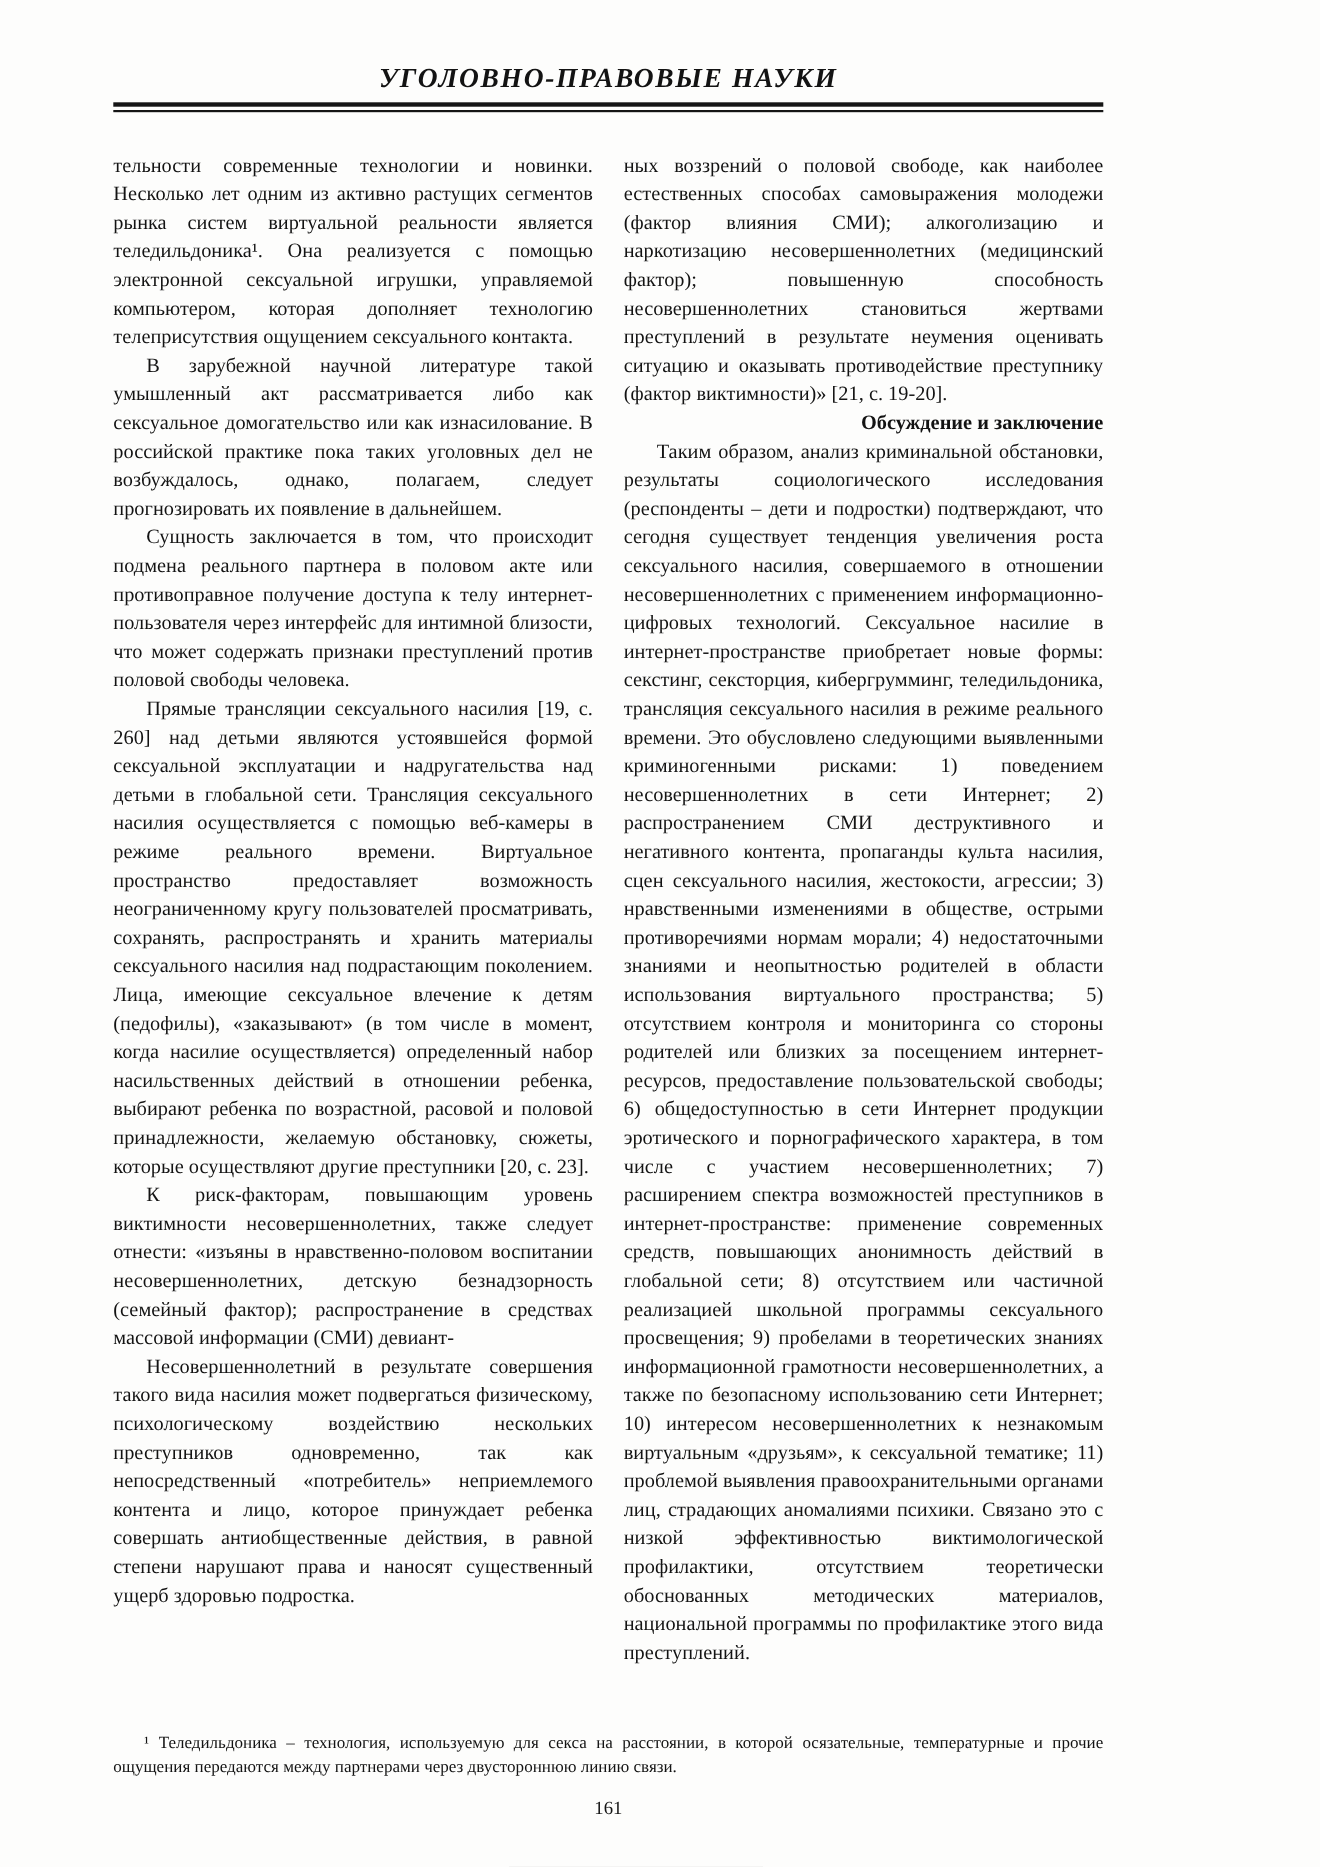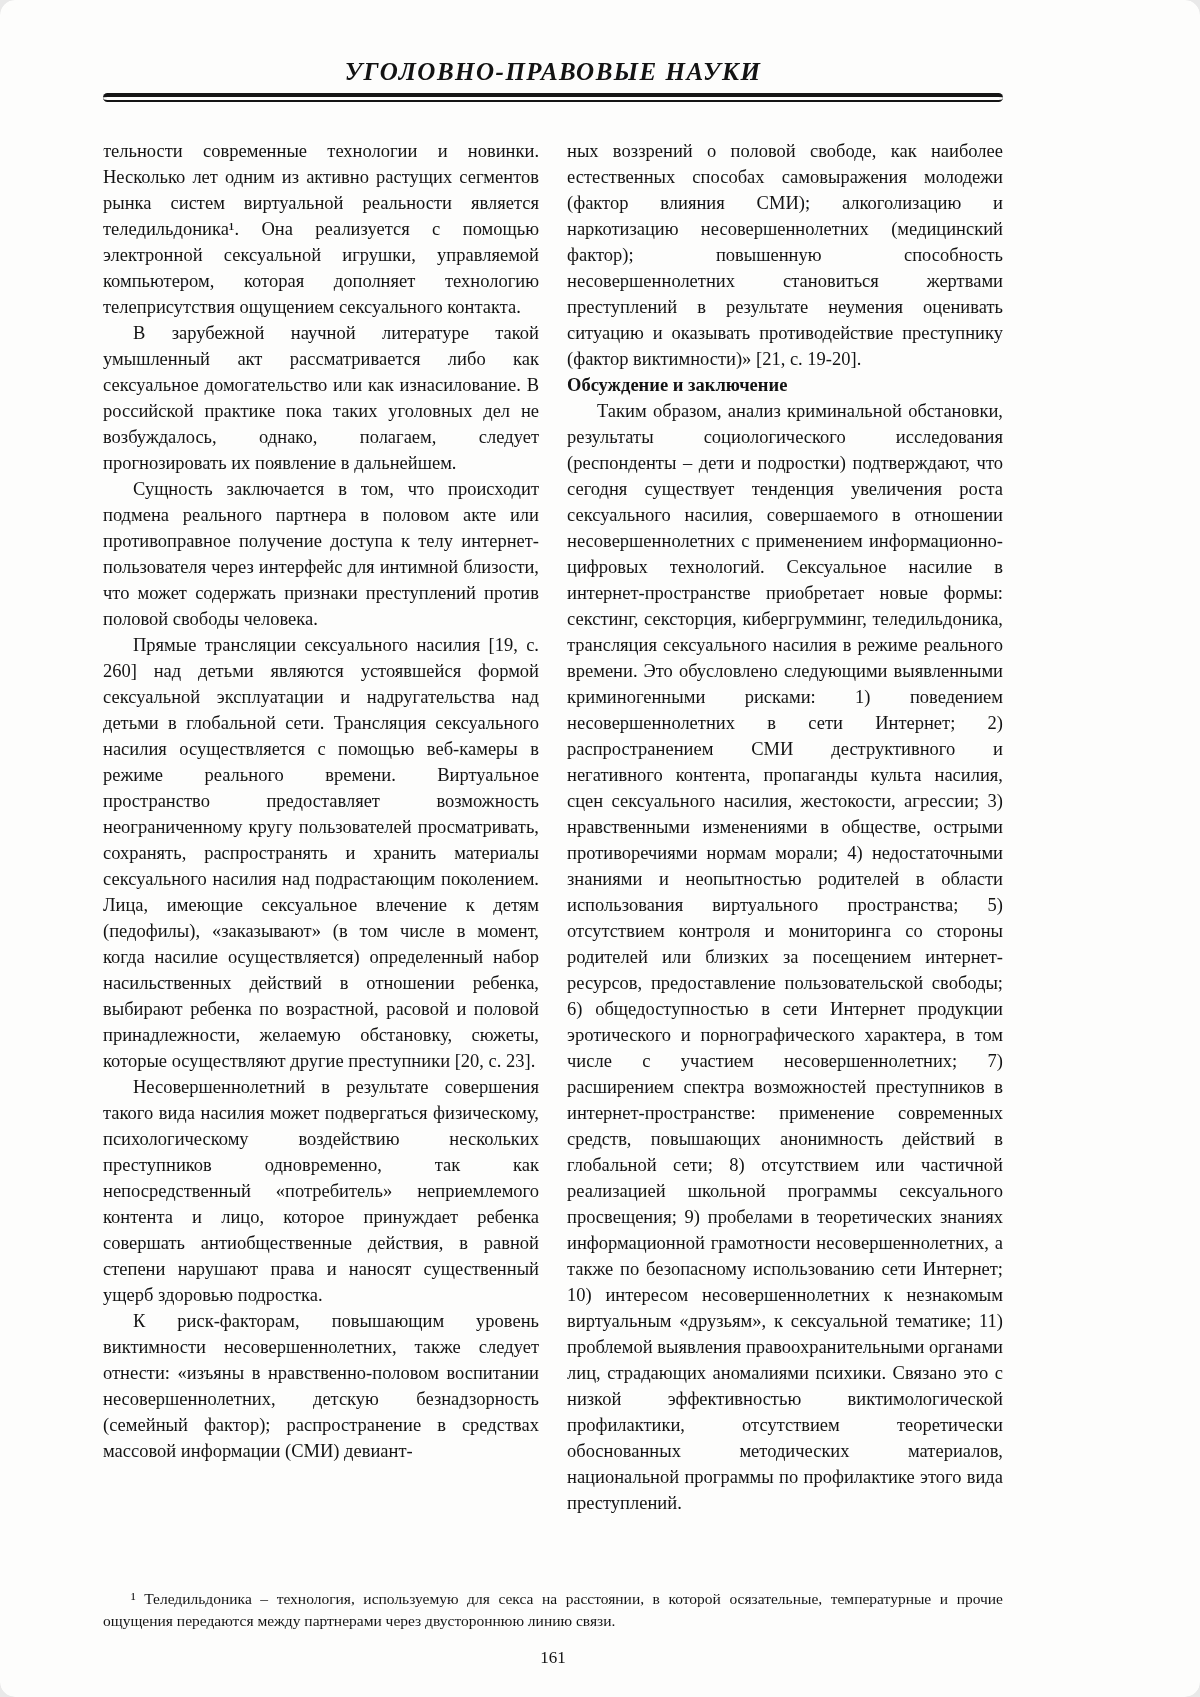--- a/index.html
+++ b/index.html
@@ -1,15 +1,15 @@
 <!DOCTYPE html>
 <html lang="ru"><head>
 <meta charset="utf-8">
 <style>
-  * { margin: 0; padding: 0; box-sizing: border-box; border-radius: 15px; }
+  * { margin: 0; padding: 0; box-sizing: border-box; }
   html, body { background: #e9e9e9; }
   body { display: flex; justify-content: center; }
   .page {
     width: 1200px;
     height: 1697px;
     background: #fdfdfc;
     color: #131313;
     font-family: "Liberation Serif", "DejaVu Serif", serif;
     position: relative;
     overflow: hidden;
@@ -45,24 +45,23 @@
     line-height: 26px;
     text-align: justify;
     hyphens: auto;
   }
   .col p { text-indent: 30px; }
   .col p.no-indent { text-indent: 0; }
   .section-heading {
     font-size: 18.5px;
     line-height: 26px;
     font-weight: bold;
-    text-align: left;
+    text-align: right;
   }
   .footnote {
-    margin-top: 14px;
     font-size: 15.5px;
     line-height: 22px;
     text-align: justify;
     text-indent: 28px;
   }
   .page-number {
     margin-top: 16px;
     text-align: center;
     font-size: 17px;
   }
@@ -77,22 +76,22 @@
 
     <div class="double-rule"></div>
 
     <div class="columns">
 
       <section class="col">
         <p class="no-indent">тельности современные технологии и новинки. Несколько лет одним из активно растущих сегментов рынка систем виртуальной реальности является теледильдоника¹. Она реализуется с помощью электронной сексуальной игрушки, управляемой компьютером, которая дополняет технологию телеприсутствия ощущением сексуального контакта.</p>
         <p>В зарубежной научной литературе такой умышленный акт рассматривается либо как сексуальное домогательство или как изнасилование. В российской практике пока таких уголовных дел не возбуждалось, однако, полагаем, следует прогнозировать их появление в дальнейшем.</p>
         <p>Сущность заключается в том, что происходит подмена реального партнера в половом акте или противоправное получение доступа к телу интернет-пользователя через интерфейс для интимной близости, что может содержать признаки преступлений против половой свободы человека.</p>
         <p>Прямые трансляции сексуального насилия [19, с. 260] над детьми являются устоявшейся формой сексуальной эксплуатации и надругательства над детьми в глобальной сети. Трансляция сексуального насилия осуществляется с помощью веб-камеры в режиме реального времени. Виртуальное пространство предоставляет возможность неограниченному кругу пользователей просматривать, сохранять, распространять и хранить материалы сексуального насилия над подрастающим поколением. Лица, имеющие сексуальное влечение к детям (педофилы), «заказывают» (в том числе в момент, когда насилие осуществляется) определенный набор насильственных действий в отношении ребенка, выбирают ребенка по возрастной, расовой и половой принадлежности, желаемую обстановку, сюжеты, которые осуществляют другие преступники [20, с. 23].</p>
+        <p>К риск-факторам, повышающим уровень виктимности несовершеннолетних, также следует отнести: «изъяны в нравственно-половом воспитании несовершеннолетних, детскую безнадзорность (семейный фактор); распространение в средствах массовой информации (СМИ) девиант-</p>
         <p>Несовершеннолетний в результате совершения такого вида насилия может подвергаться физическому, психологическому воздействию нескольких преступников одновременно, так как непосредственный «потребитель» неприемлемого контента и лицо, которое принуждает ребенка совершать антиобщественные действия, в равной степени нарушают права и наносят существенный ущерб здоровью подростка.</p>
-        <p>К риск-факторам, повышающим уровень виктимности несовершеннолетних, также следует отнести: «изъяны в нравственно-половом воспитании несовершеннолетних, детскую безнадзорность (семейный фактор); распространение в средствах массовой информации (СМИ) девиант-</p>
       </section>
 
       <section class="col">
         <p class="no-indent">ных воззрений о половой свободе, как наиболее естественных способах самовыражения молодежи (фактор влияния СМИ); алкоголизацию и наркотизацию несовершеннолетних (медицинский фактор); повышенную способность несовершеннолетних становиться жертвами преступлений в результате неумения оценивать ситуацию и оказывать противодействие преступнику (фактор виктимности)» [21, с. 19-20].</p>
         <h2 class="section-heading">Обсуждение и заключение</h2>
         <p>Таким образом, анализ криминальной обстановки, результаты социологического исследования (респонденты – дети и подростки) подтверждают, что сегодня существует тенденция увеличения роста сексуального насилия, совершаемого в отношении несовершеннолетних с применением информационно-цифровых технологий. Сексуальное насилие в интернет-пространстве приобретает новые формы: секстинг, сексторция, кибергрумминг, теледильдоника, трансляция сексуального насилия в режиме реального времени. Это обусловлено следующими выявленными криминогенными рисками: 1) поведением несовершеннолетних в сети Интернет; 2) распространением СМИ деструктивного и негативного контента, пропаганды культа насилия, сцен сексуального насилия, жестокости, агрессии; 3) нравственными изменениями в обществе, острыми противоречиями нормам морали; 4) недостаточными знаниями и неопытностью родителей в области использования виртуального пространства; 5) отсутствием контроля и мониторинга со стороны родителей или близких за посещением интернет-ресурсов, предоставление пользовательской свободы; 6) общедоступностью в сети Интернет продукции эротического и порнографического характера, в том числе с участием несовершеннолетних; 7) расширением спектра возможностей преступников в интернет-пространстве: применение современных средств, повышающих анонимность действий в глобальной сети; 8) отсутствием или частичной реализацией школьной программы сексуального просвещения; 9) пробелами в теоретических знаниях информационной грамотности несовершеннолетних, а также по безопасному использованию сети Интернет; 10) интересом несовершеннолетних к незнакомым виртуальным «друзьям», к сексуальной тематике; 11) проблемой выявления правоохранительными органами лиц, страдающих аномалиями психики. Связано это с низкой эффективностью виктимологической профилактики, отсутствием теоретически обоснованных методических материалов, национальной программы по профилактике этого вида преступлений.</p>
       </section>
 
     </div>
 

